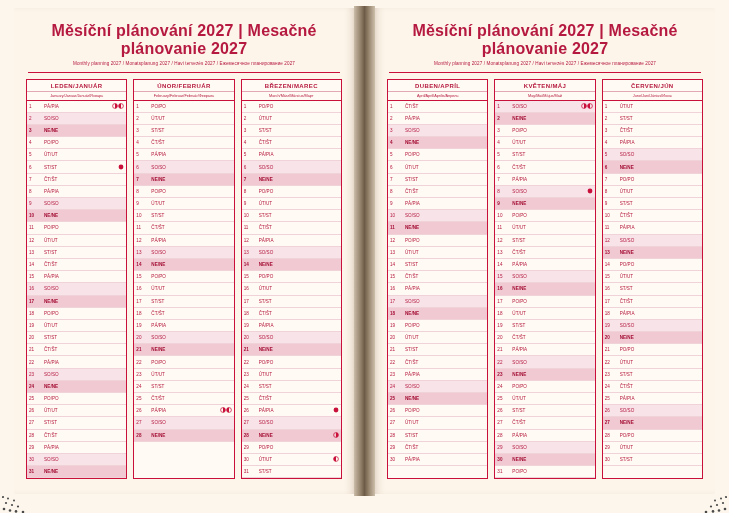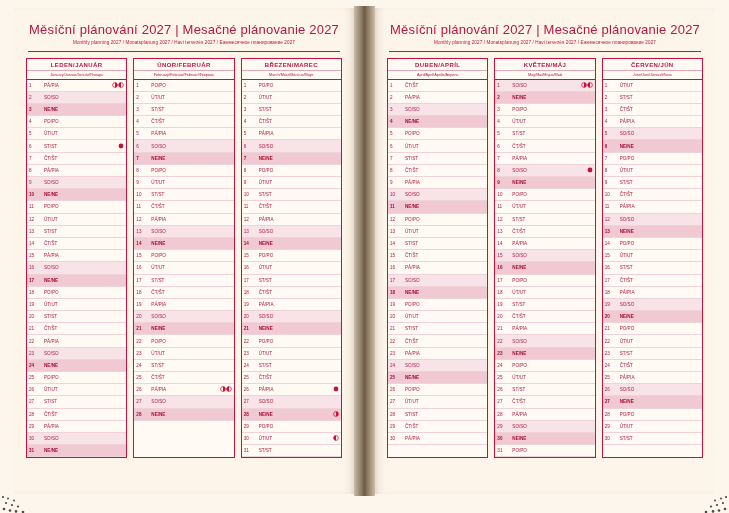--- a/index.html
+++ b/index.html
@@ -40,22 +40,22 @@
 
   .page-inner{
     position:absolute;
     left:0;right:0;top:0;bottom:0;
     padding:14px 10px 8px 10px;
     box-sizing:border-box;
   }
   .title{
     text-align:center;
     color:#b5193f;
-    font-size:13px;
-    font-weight:normal;
+    font-size:16px;
+    font-weight:bold;
     letter-spacing:.2px;
   }
   .subtitle{
     text-align:center;
     color:#b5193f;
     font-size:4.6px;
     margin-top:3px;
     letter-spacing:.1px;
   }
   .rule{

